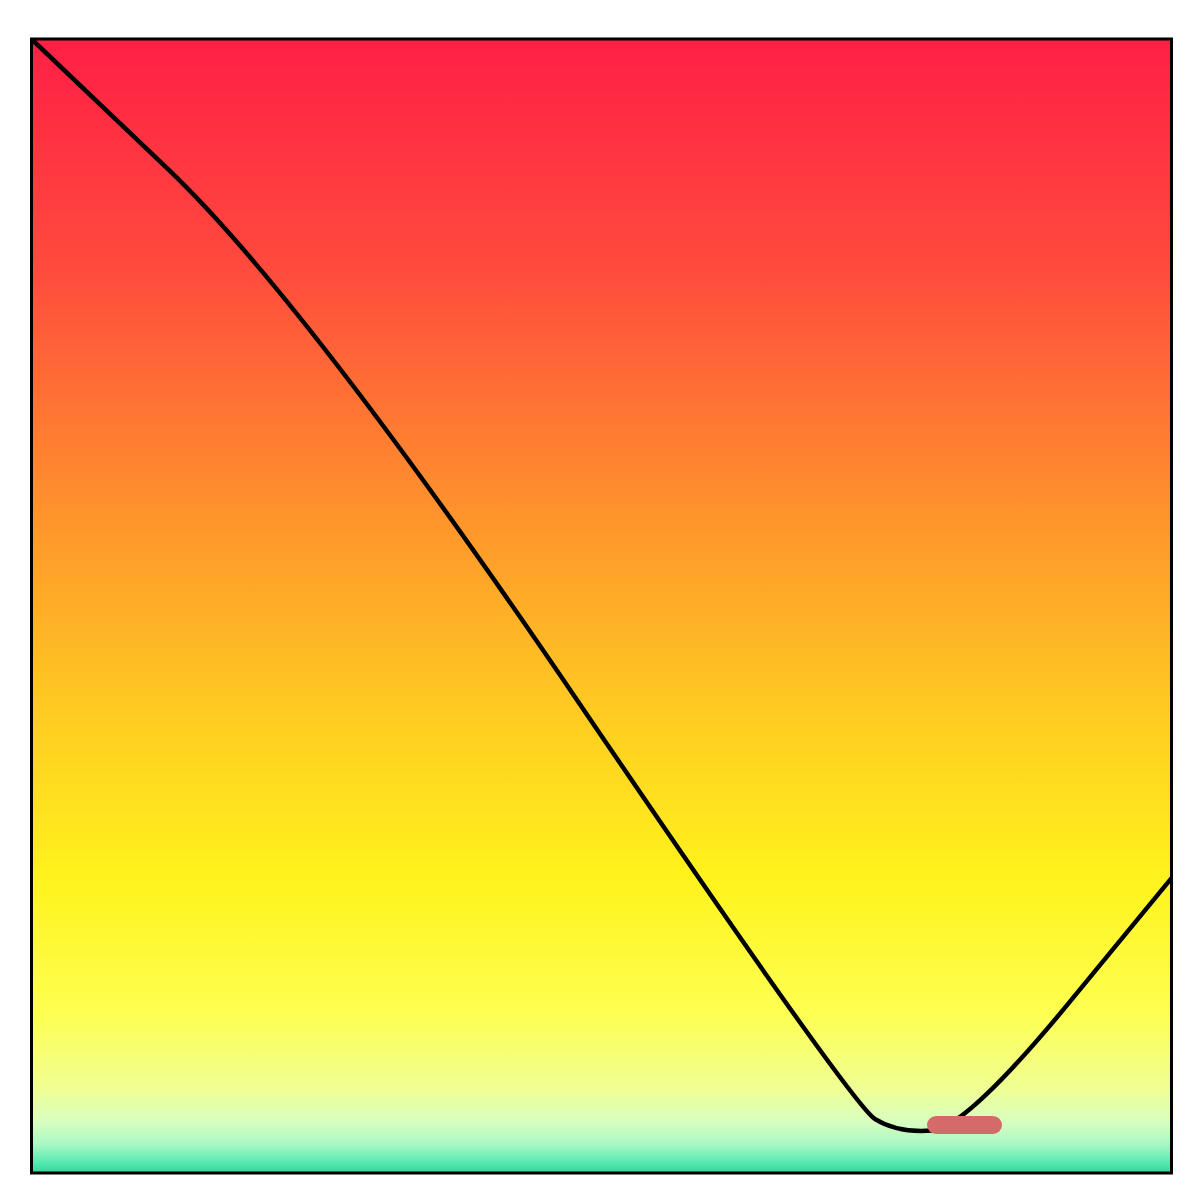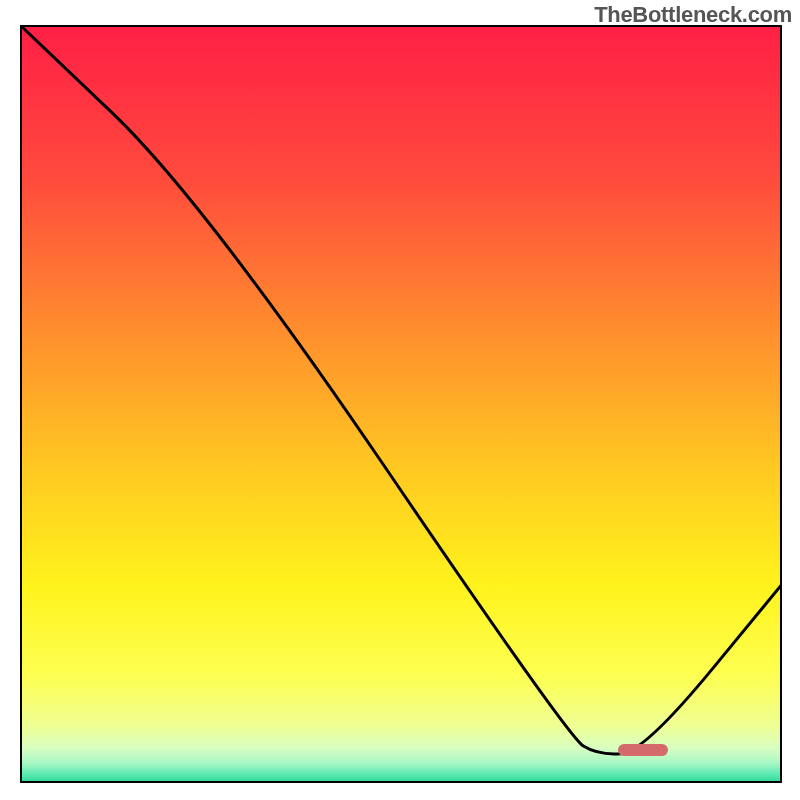--- a/index.html
+++ b/index.html
@@ -27,21 +27,20 @@
   svg.plot {
     position: absolute;
     left: 0;
     top: 0;
   }
 </style>
 </head>
 <body>
 
 <div class="container">
-  <div class="watermark">TheBottleneck.com</div>
 
   <svg class="plot" width="800" height="800" viewBox="0 0 800 800">
     <defs>
       <linearGradient id="bg-grad" x1="0" y1="0" x2="0" y2="1">
           <stop offset="0%" stop-color="#ff1f45"></stop>
           <stop offset="20%" stop-color="#ff4a3d"></stop>
           <stop offset="40%" stop-color="#ff8d2e"></stop>
           <stop offset="57.99999999999999%" stop-color="#ffc722"></stop>
           <stop offset="74%" stop-color="#fff31c"></stop>
           <stop offset="86%" stop-color="#fdff52"></stop>

